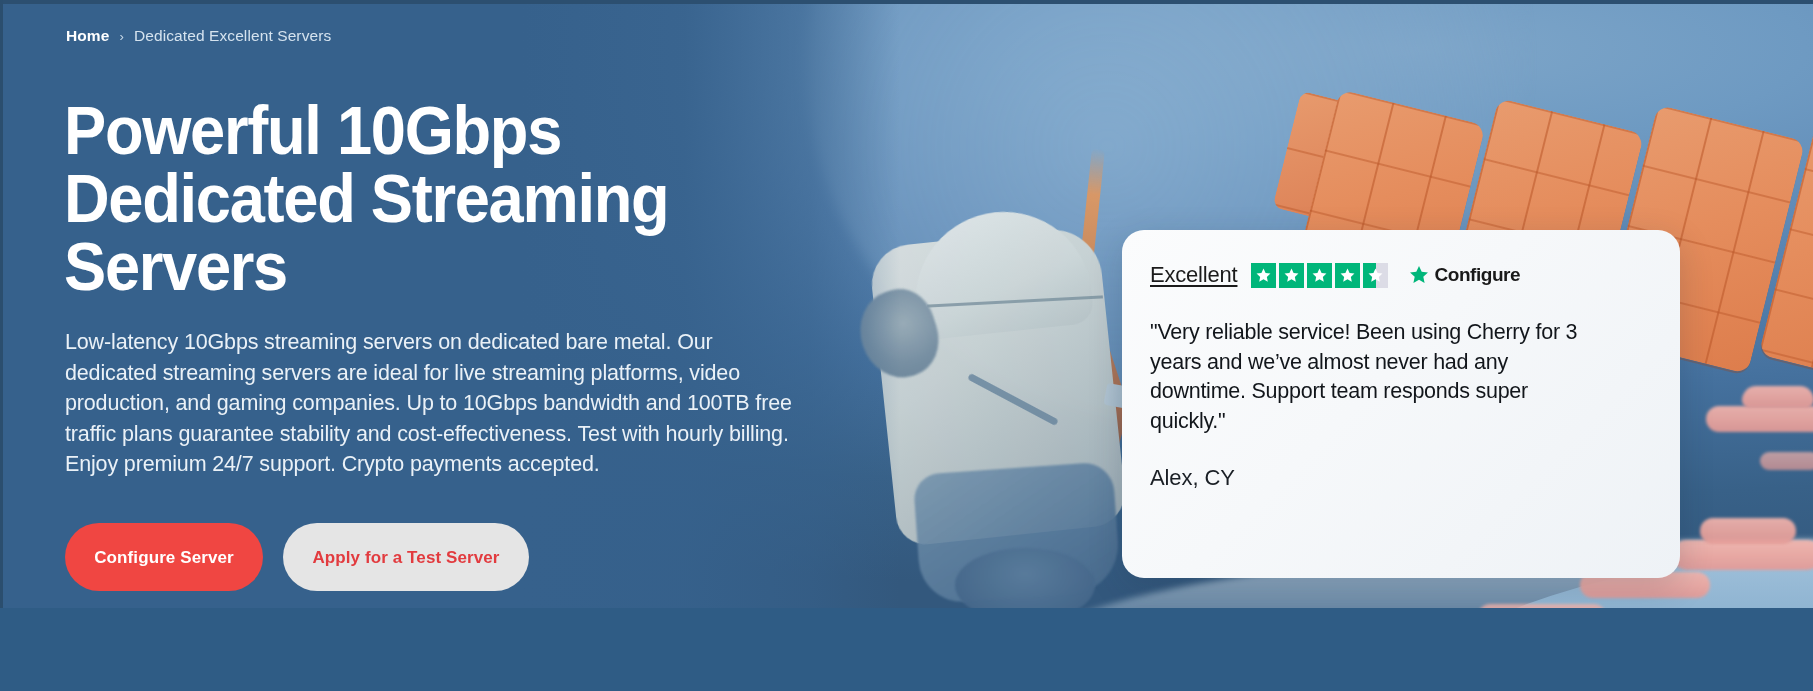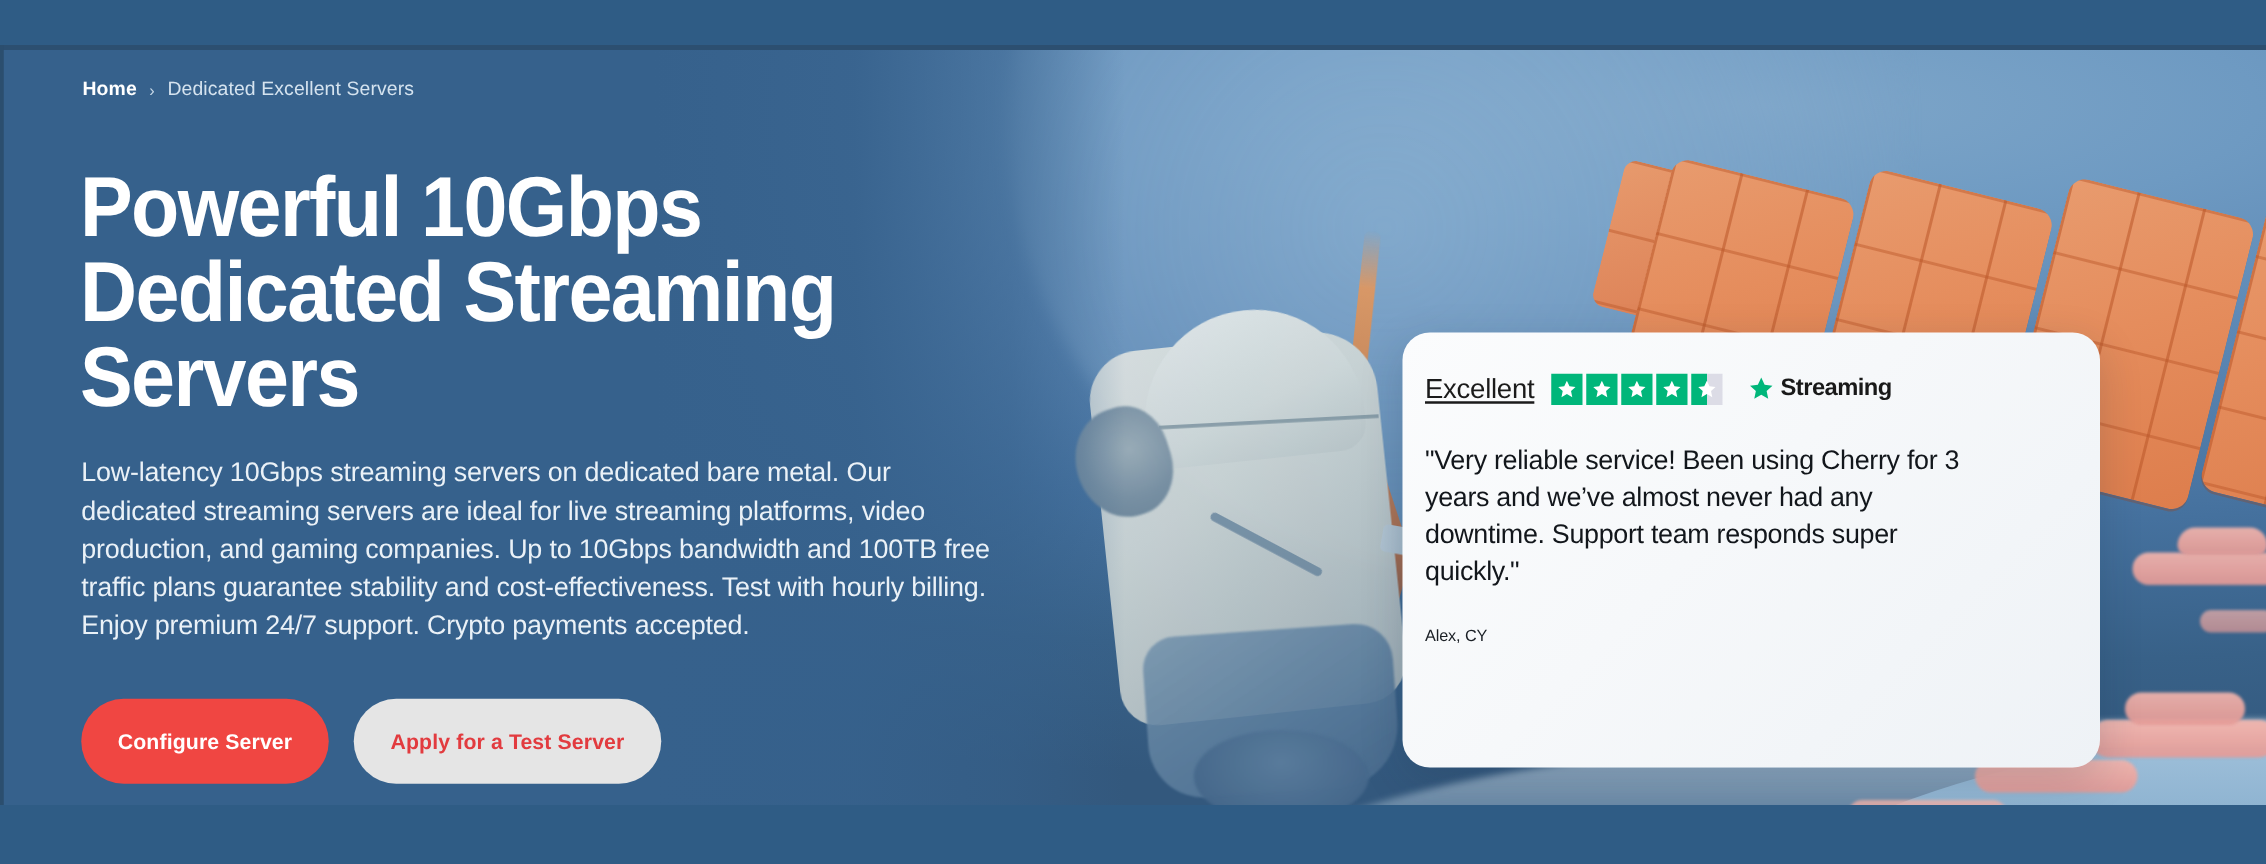--- a/index.html
+++ b/index.html
@@ -12,21 +12,20 @@
     background: #2f5c85;
     font-family: "Liberation Sans", sans-serif;
   }
 
   .hero {
     position: relative;
     width: 1813px;
     height: 608px;
     overflow: hidden;
     background: #36618c;
-    margin-top: 36px;
   }
 
   
   .bg-art {
     position: absolute;
     inset: 0;
     overflow: hidden;
   }
 
   
@@ -314,21 +313,21 @@
   }
 
   
   .review-card {
     position: absolute;
     left: 1122px; top: 230px;
     width: 558px; height: 348px;
     background: linear-gradient(135deg, #fbfcfd 0%, #f6f8fa 45%, #eef2f6 100%);
     border-radius: 22px;
     box-shadow: 0 10px 34px rgba(20,40,62,0.18);
-    padding: 30px 18px;
+    padding: 30px 28px;
   }
   .tp-row {
     display: flex;
     align-items: center;
     gap: 14px;
     height: 30px;
   }
   .tp-label {
     font-size: 22px;
     font-weight: 400;
@@ -367,21 +366,21 @@
   .review-quote {
     margin-top: 28px;
     font-size: 21.5px;
     line-height: 1.38;
     color: #12161b;
     letter-spacing: -.25px;
     max-width: 432px;
   }
   .review-author {
     margin-top: 28px;
-    font-size: 13px;
+    font-size: 22px;
     color: #1a1f25;
     letter-spacing: -.1px;
   }
 </style>
 </head>
 <body>
 
 <div class="hero">
 
   <div class="bg-art">
@@ -475,21 +474,21 @@
             <svg width="17" height="17" viewBox="0 0 24 24" aria-hidden="true">
                 <path fill="#ffffff" d="M12 2.2l2.95 6.32 6.85.78-5.1 4.66 1.4 6.84L12 17.3l-6.1 3.5 1.4-6.84L2.2 9.3l6.85-.78z"></path>
               </svg>
           </span>
         </span>
 
         <span class="tp-logo">
           <svg width="22" height="22" viewBox="0 0 24 24" aria-hidden="true">
               <path fill="#00b67a" d="M12 2.2l2.95 6.32 6.85.78-5.1 4.66 1.4 6.84L12 17.3l-6.1 3.5 1.4-6.84L2.2 9.3l6.85-.78z"></path>
             </svg>
-          <span class="tp-logo-text">Streaming</span>
+          <span class="tp-logo-text">Configure</span>
         </span>
       </div>
 
       <p class="review-quote">"Very reliable service! Been using Cherry for 3 years and we’ve almost never had any downtime. Support team responds super quickly."</p>
       <p class="review-author">Alex, CY</p>
     </div>
 
   </div>
 </div>
 

